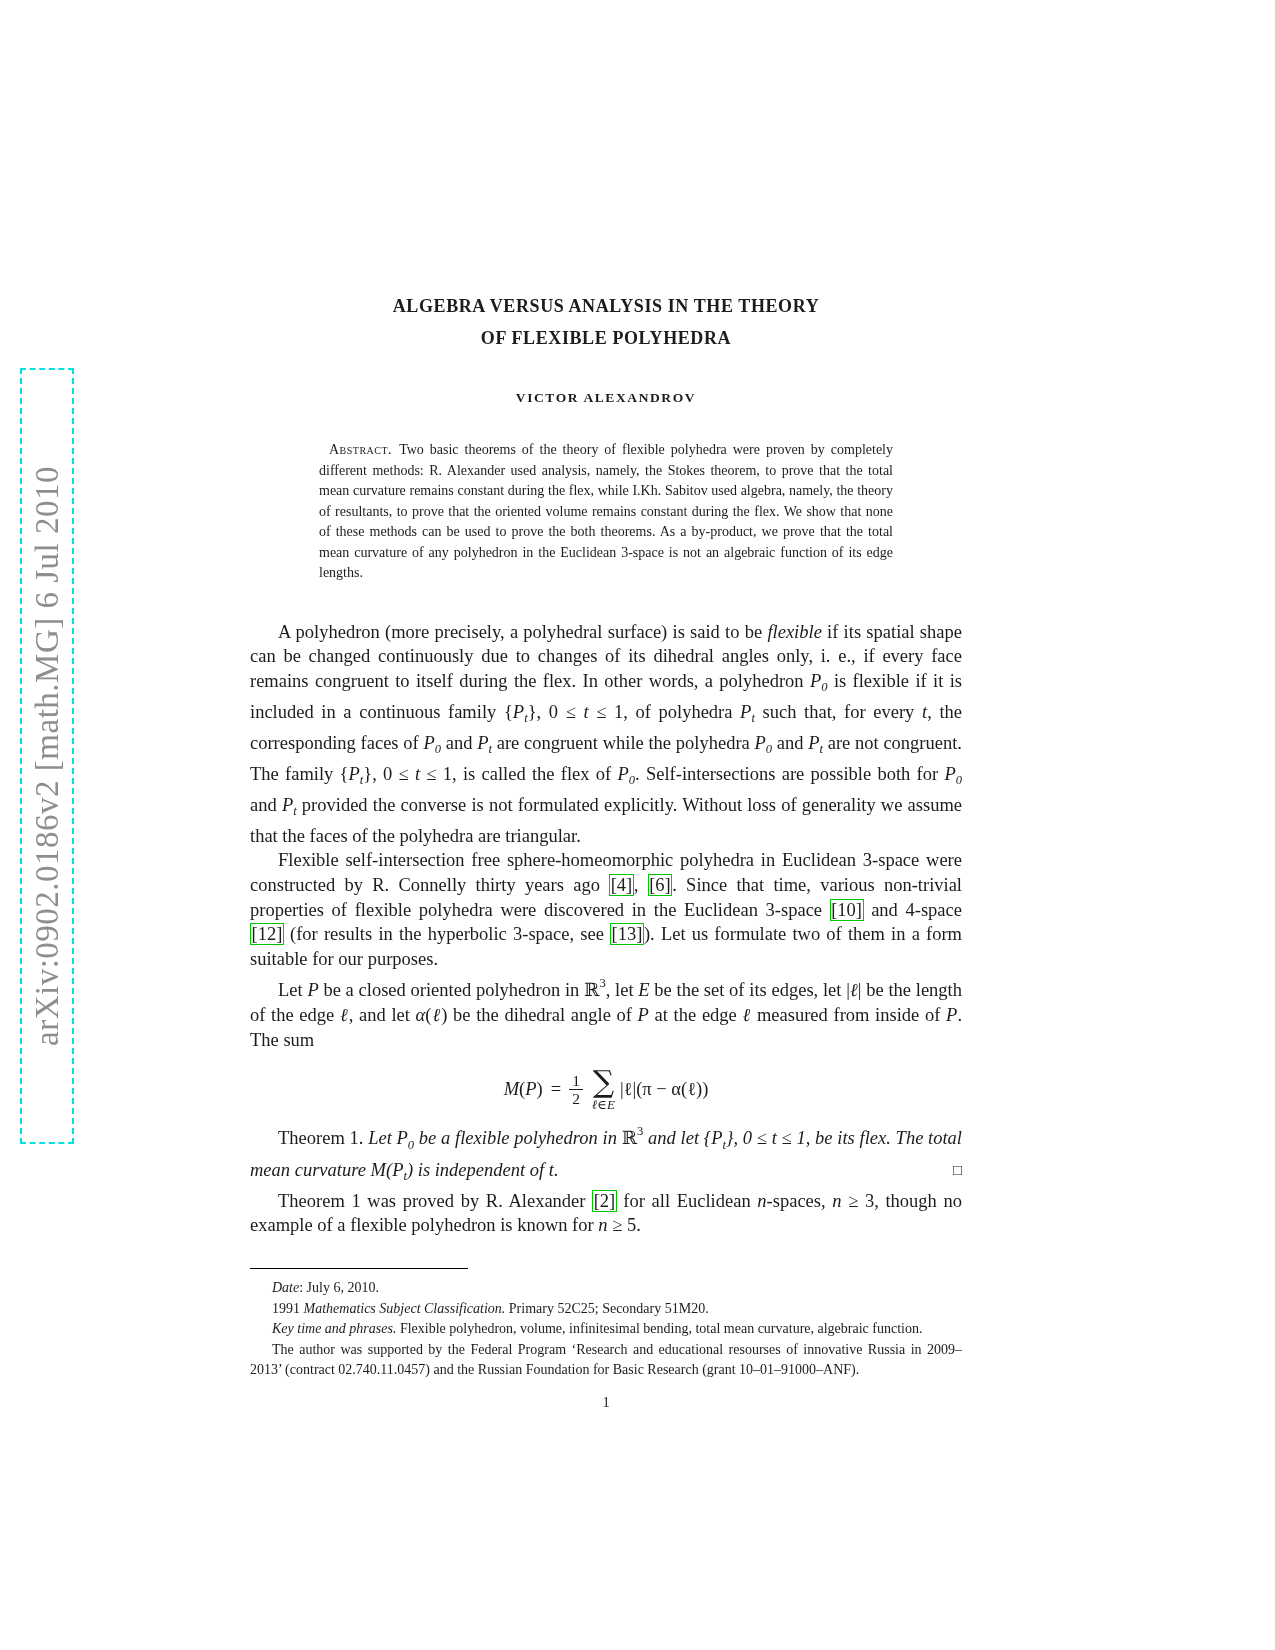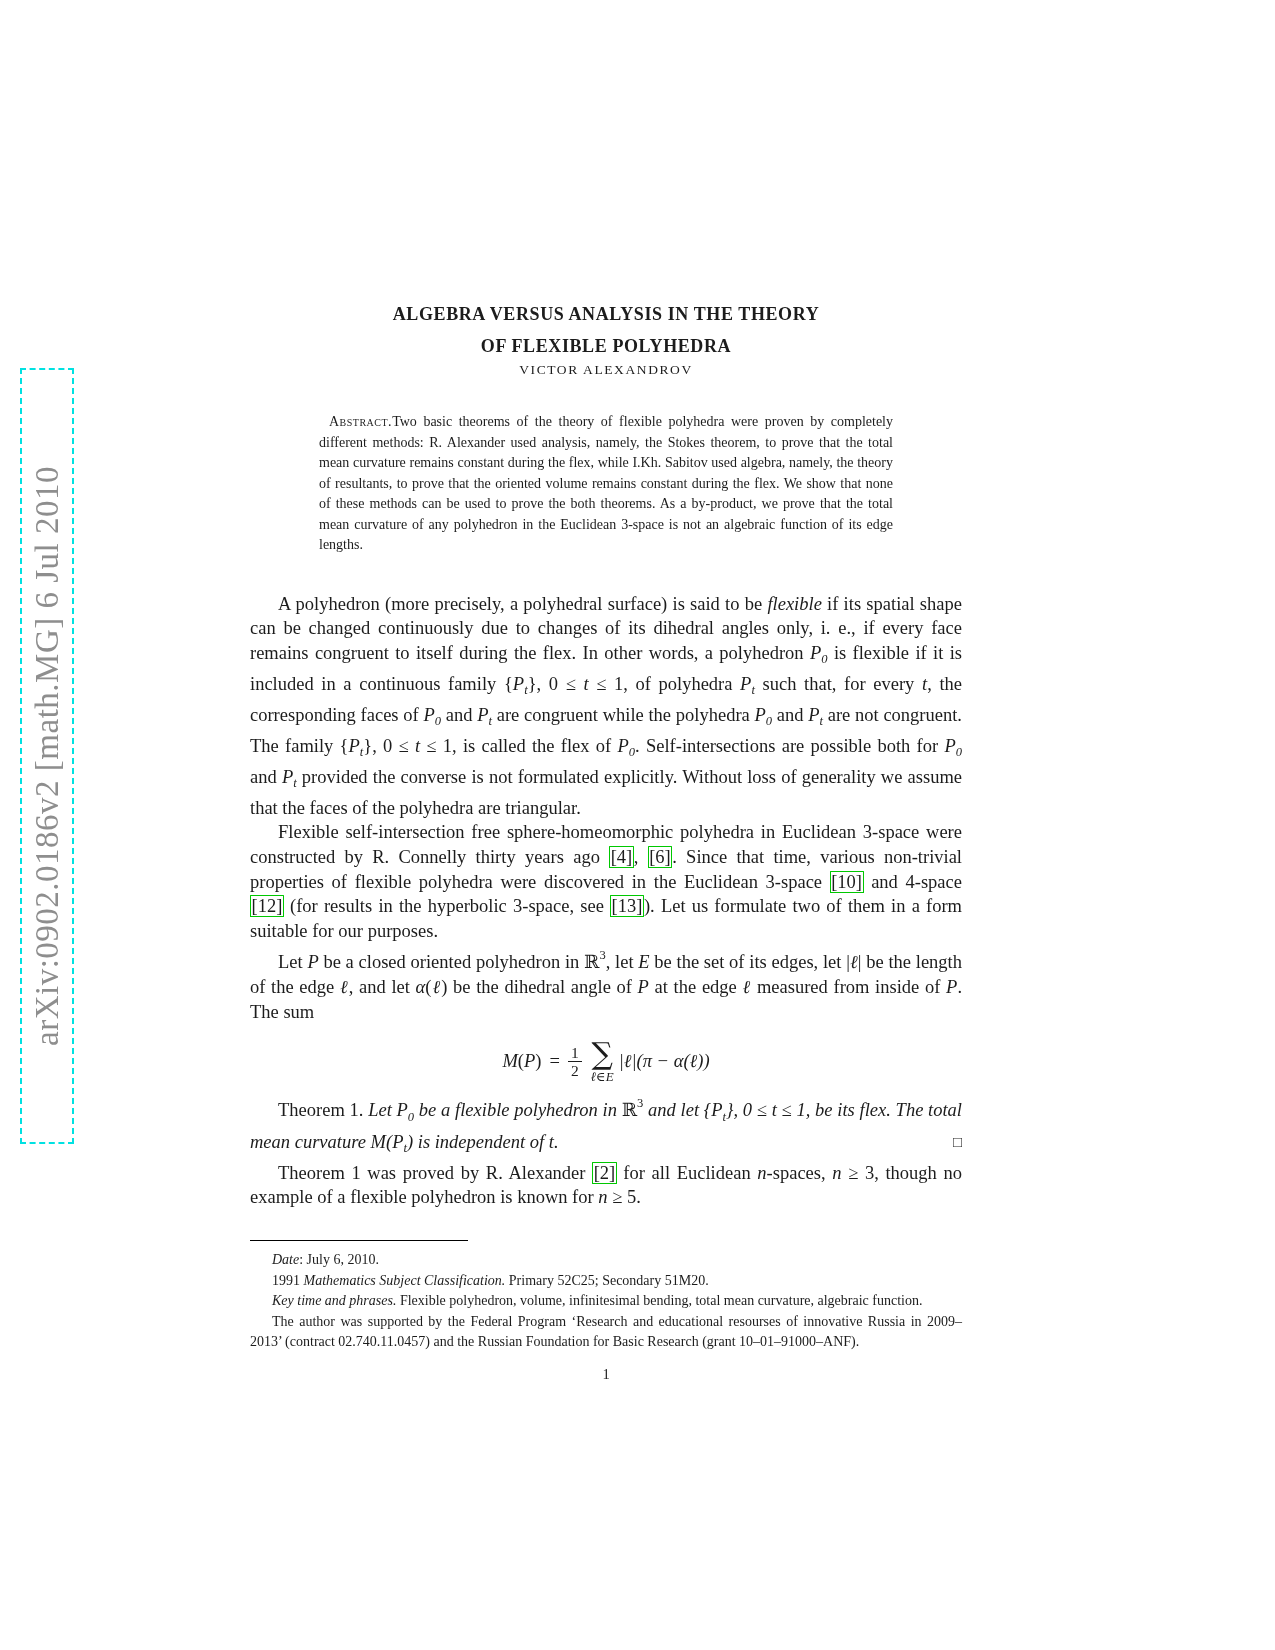--- a/index.html
+++ b/index.html
@@ -28,35 +28,37 @@
     position:absolute;left:50%;top:50%;
     transform:translate(-50%,-50%) rotate(-90deg);
     white-space:nowrap;
     font-size:33px;
     letter-spacing:0.5px;
     color:var(--graytxt);
   }
 
   
   .content{
-    position:absolute;left:250px;top:298px;width:712px;
+    position:absolute;left:250px;top:290px;width:712px;
   }
   .title{
     text-align:center;font-weight:bold;
     font-size:18px;line-height:32px;letter-spacing:0.6px;
   }
   .author{
     text-align:center;font-size:13.5px;letter-spacing:1.6px;
+    margin-top:36px;
+    font-weight:bold;
   }
   .abstract{
     width:574px;margin:34px auto 0;
     font-size:14px;line-height:20.5px;
     text-align:justify;text-indent:10px;
   }
-  .abs-label{font-variant:small-caps;letter-spacing:0.5px;margin-right:0;}
+  .abs-label{font-variant:small-caps;letter-spacing:0.5px;margin-right:7px;}
 
   .bodytext{
     margin-top:36px;
     font-size:18.5px;line-height:24.6px;
     text-align:justify;
   }
   .bodytext p{margin:0;text-indent:28px;}
   .bodytext p.noindent{text-indent:0;}
 
   
@@ -82,21 +84,21 @@
     font-size:18.5px;
   }
   .f-lhs{font-style:normal;}
   .f-eq{margin:0 8px;}
   .frac{display:inline-flex;flex-direction:column;align-items:center;margin-right:4px;}
   .frac .num,.frac .den{font-size:15.5px;line-height:17px;padding:0 3px;text-align:center;}
   .frac .den{border-top:1.3px solid var(--ink);}
   .sum{display:inline-flex;flex-direction:column;align-items:center;margin:0 5px;}
   .sum .sigma{font-size:30px;line-height:30px;font-style:normal;font-family:"DejaVu Serif","DejaVu Sans",serif;}
   .sum .sumsub{font-size:13px;font-style:italic;line-height:13px;margin-top:1px;}
-  .f-rhs{font-style:italic;}
+  .f-rhs{}
 
   
   .footnotes{
     margin-top:30px;
     font-size:14px;line-height:20.5px;text-align:justify;
   }
   .fnrule{width:218px;border:none;border-top:1.6px solid #000;margin:0 0 9px 0;}
   .footnotes p{margin:0;text-indent:22px;}
 
   .pageno{text-align:center;font-size:14.5px;margin-top:13px;}

